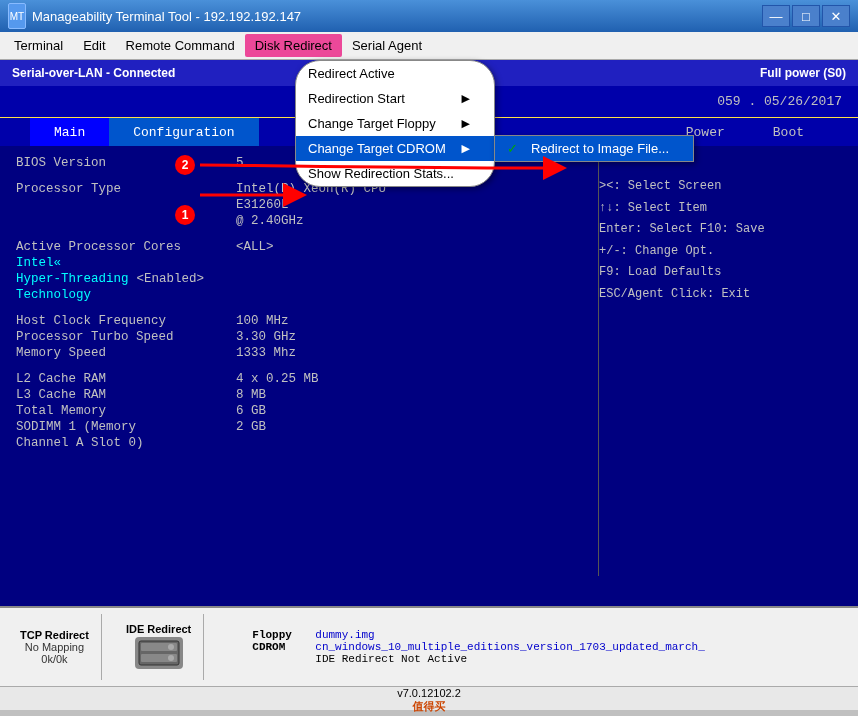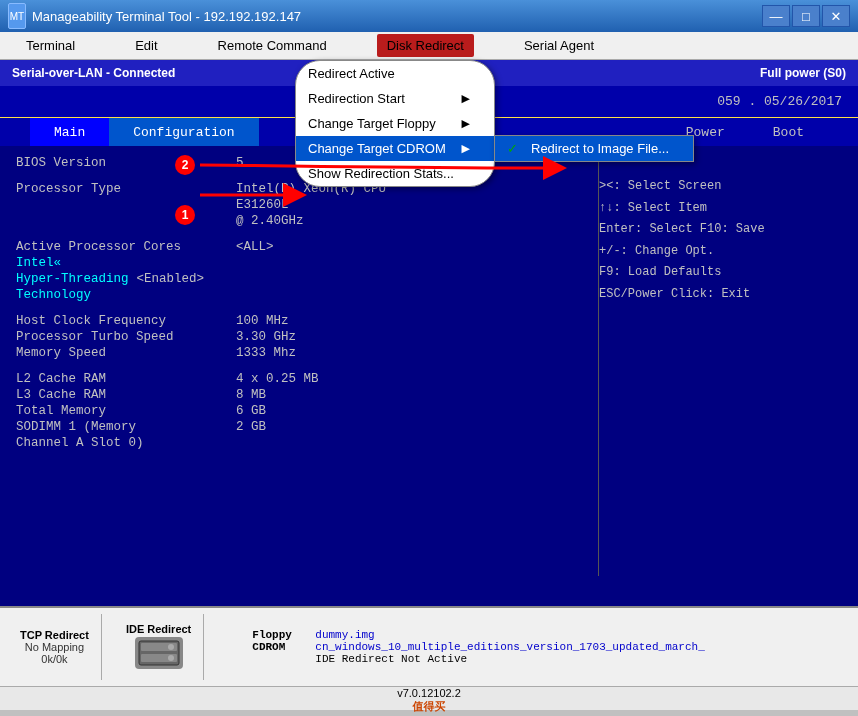--- a/index.html
+++ b/index.html
@@ -55,34 +55,33 @@
       cursor: pointer;
     }
 
     
     .menu-bar {
       background: #f0f0f0;
       height: 28px;
       display: flex;
       align-items: center;
       border-bottom: 1px solid #aaa;
-      padding: 0 16px;
+      padding: 0 4px;
       position: relative;
-      gap: 40px;
     }
     .menu-item {
       padding: 4px 10px;
       cursor: pointer;
       font-size: 13px;
       color: #000;
       white-space: nowrap;
       border-radius: 2px;
     }
     .menu-item.active {
-      background: #b91c1c;
+      background: #ec4899;
     }
 
     
     .status-bar-top {
       background: #2020c0;
       color: white;
       height: 26px;
       display: flex;
       align-items: center;
       justify-content: space-between;
@@ -436,21 +435,21 @@
     </div>
 
     <div class="bios-sidebar">
       <div style="height:20px;"></div>
       <div class="help-text">
         <div>&gt;&lt;: Select Screen</div>
         <div>↑↓: Select Item</div>
         <div>Enter: Select F10: Save</div>
         <div>+/-: Change Opt.</div>
         <div>F9: Load Defaults</div>
-        <div>ESC/Power Click: Exit</div>
+        <div>ESC/Agent Click: Exit</div>
       </div>
     </div>
   </div>
 </div>
 
 <div class="status-bar-bottom">
   <div class="status-section">
     <div class="status-label">TCP Redirect</div>
     <div class="status-value">No Mapping</div>
     <div class="status-value">0k/0k</div>

